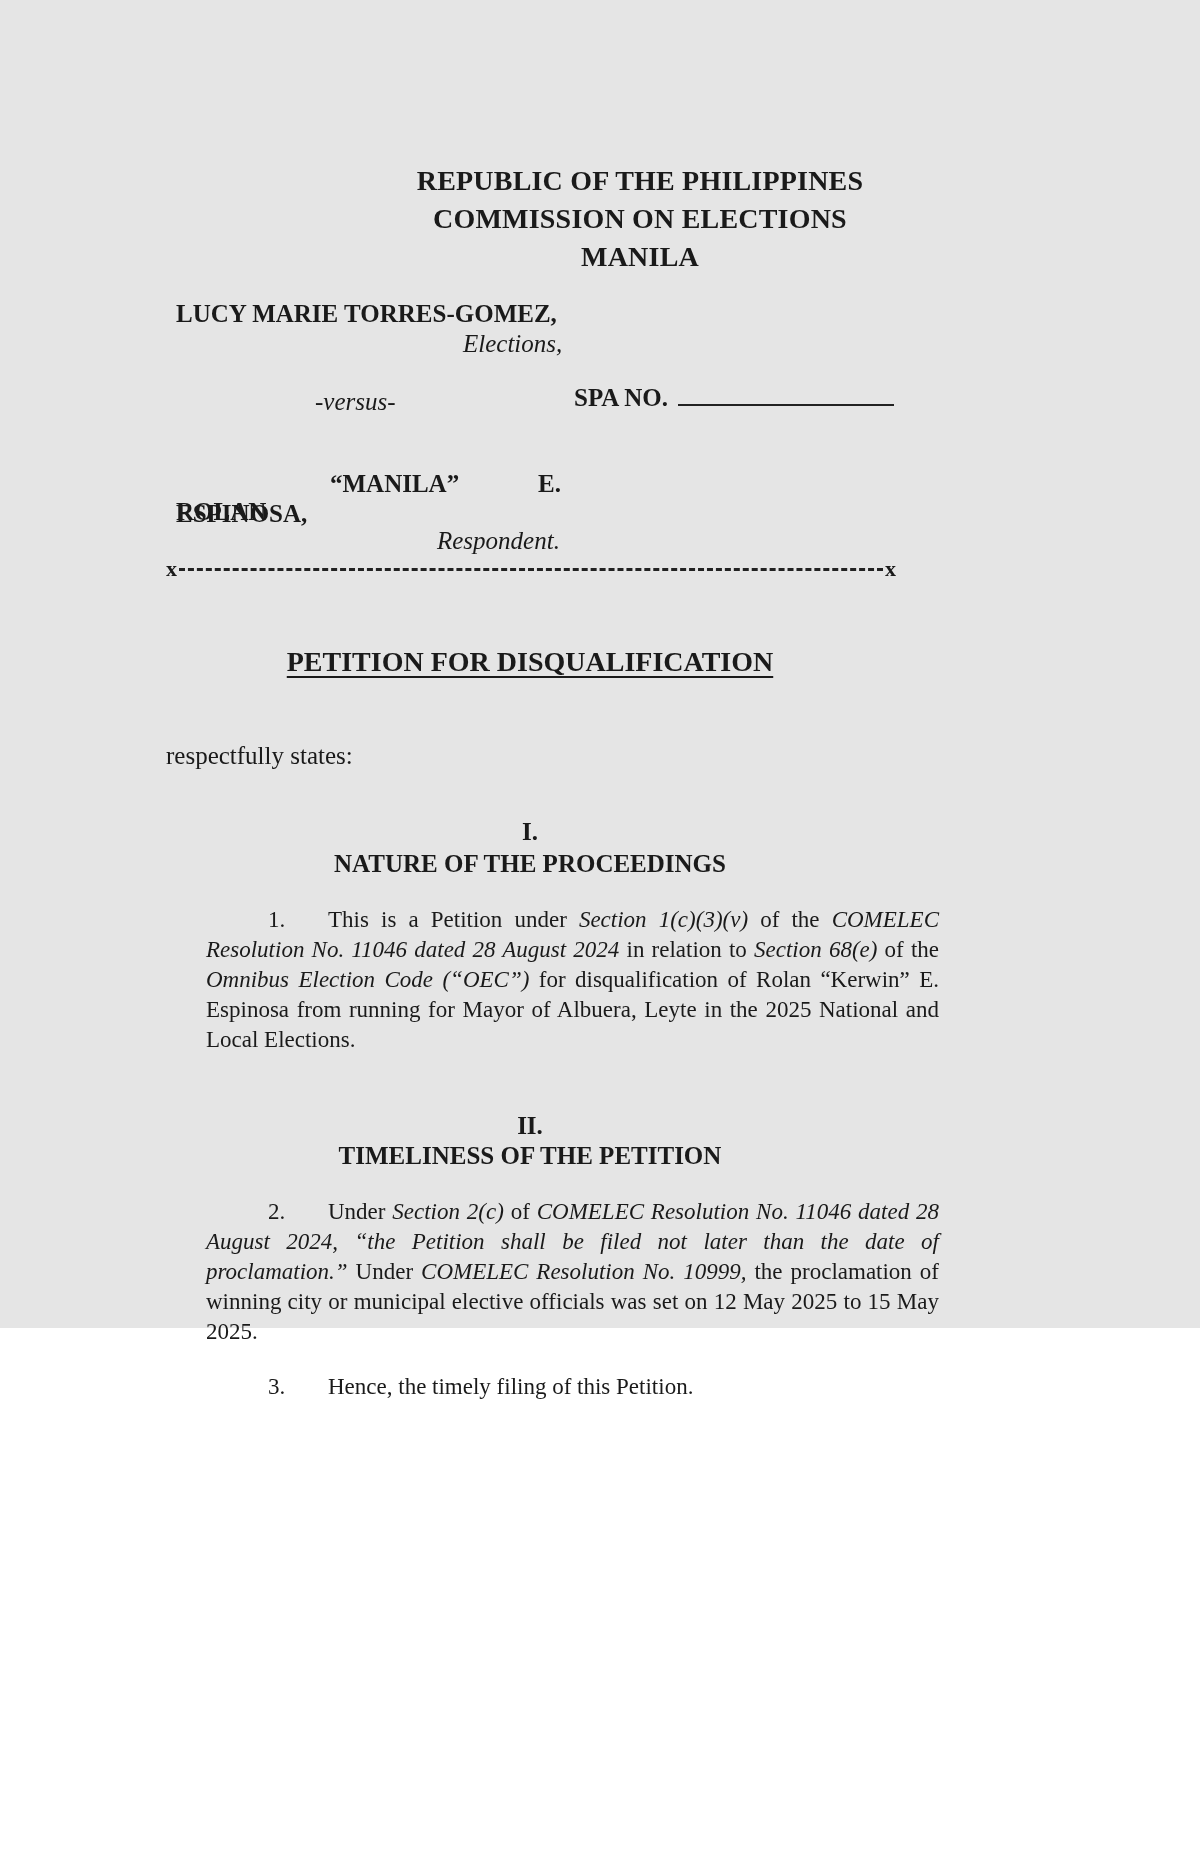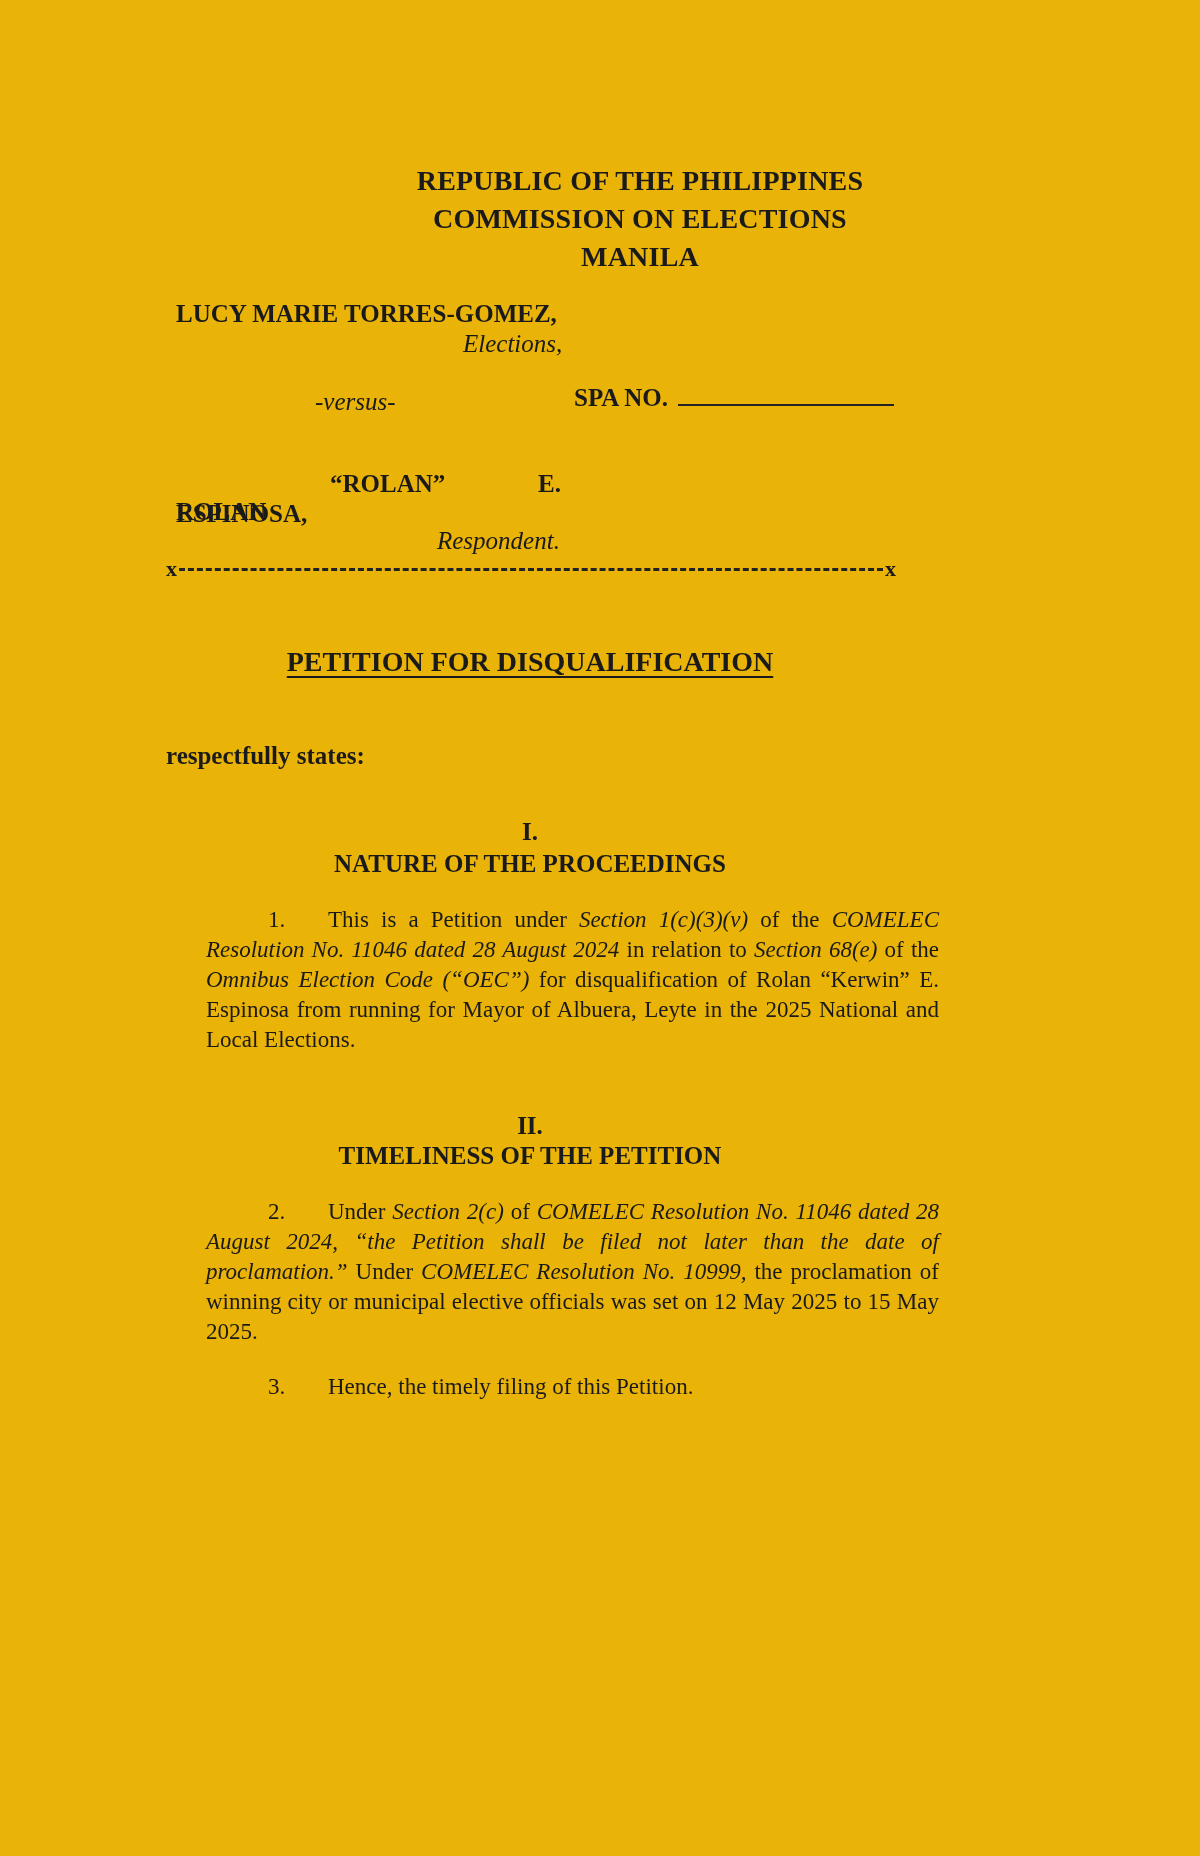--- a/index.html
+++ b/index.html
@@ -11,22 +11,22 @@
       width: 1200px;
       height: 1856px;
       position: relative;
       overflow: hidden;
       font-family: "Liberation Serif", "DejaVu Serif", serif;
       color: #1a1a1a;
     }
     .page {
       position: absolute;
       left: 0; top: 0;
-      width: 1200px; height: 1856px;
-      background: #eab308;
+      width: 1200px; height: 1328px;
+      background: #e5e5e5;
     }
     .abs { position: absolute; }
     .bold { font-weight: bold; }
     .ital { font-style: italic; }
     .court-header {
       left: 300px; top: 162px; width: 680px;
       text-align: center;
       font-size: 28px;
       font-weight: bold;
       line-height: 38px;
@@ -116,36 +116,36 @@
 
   <div class="abs party-name" style="left:176px; top:300px;">LUCY MARIE TORRES-GOMEZ,</div>
   <div class="abs party-role" style="left:463px; top:330px;">Elections,</div>
 
   <div class="abs party-role" style="left:315px; top:388px;">-versus-</div>
   <div class="abs party-name" style="left:574px; top:384px; white-space:nowrap;">
     <span>SPA NO.</span><span class="spa-line"></span>
   </div>
 
   <div class="abs party-name" style="left:176px; top:470px;margin-top:28px;">ROLAN</div>
-  <div class="abs party-name" style="left:330px; top:470px;">“ROLAN”</div>
+  <div class="abs party-name" style="left:330px; top:470px;">“MANILA”</div>
   <div class="abs party-name" style="left:538px; top:470px;">E.</div>
   <div class="abs party-name" style="left:176px; top:500px;">ESPINOSA,</div>
   <div class="abs party-role" style="left:437px; top:527px;">Respondent.</div>
 
   <div class="abs separator" style="left:166px; top:556px; width:730px;">
     <span>x</span>
     <span class="sep-line"></span>
     <span>x</span>
   </div>
 
   <div class="abs doc-title" style="top:646px; left:190px; width:680px;">
     <span>PETITION FOR DISQUALIFICATION</span>
   </div>
 
-  <div class="abs body-text" style="left:166px; top:738px;font-weight:bold;">respectfully states:</div>
+  <div class="abs body-text" style="left:166px; top:738px;">respectfully states:</div>
 
   <div class="abs section-roman" style="left:190px; top:818px;">I.</div>
   <div class="abs section-title" style="left:190px; top:850px;">NATURE OF THE PROCEEDINGS</div>
 
   <div class="abs para" style="left: 166px; top: 905px; width: 733px; font-size: 23px; line-height: 30px;"><span class="num" style="margin-left: 62px; width: 60px;">1.</span><span>This is a Petition under </span><span class="ital">Section 1(c)(3)(v)</span><span> of the </span><span class="ital">COMELEC Resolution No. 11046 dated 28 August 2024</span><span> in relation to </span><span class="ital">Section 68(e)</span><span> of the </span><span class="ital">Omnibus Election Code (“OEC”)</span><span> for disqualification of Rolan “Kerwin” E. Espinosa from running for Mayor of Albuera, Leyte in the 2025 National and Local Elections.</span></div>
 
   <div class="abs section-roman" style="left:190px; top:1112px;">II.</div>
   <div class="abs section-title" style="left:190px; top:1142px;">TIMELINESS OF THE PETITION</div>
 
   <div class="abs para" style="left: 166px; top: 1197px; width: 733px; font-size: 23px; line-height: 30px;"><span class="num" style="margin-left: 62px; width: 60px;">2.</span><span>Under </span><span class="ital">Section 2(c)</span><span> of </span><span class="ital">COMELEC Resolution No. 11046 dated 28 August 2024, “the Petition shall be filed not later than the date of proclamation.”</span><span> Under </span><span class="ital">COMELEC Resolution No. 10999,</span><span> the proclamation of winning city or municipal elective officials was set on 12 May 2025 to 15 May 2025.</span></div>

